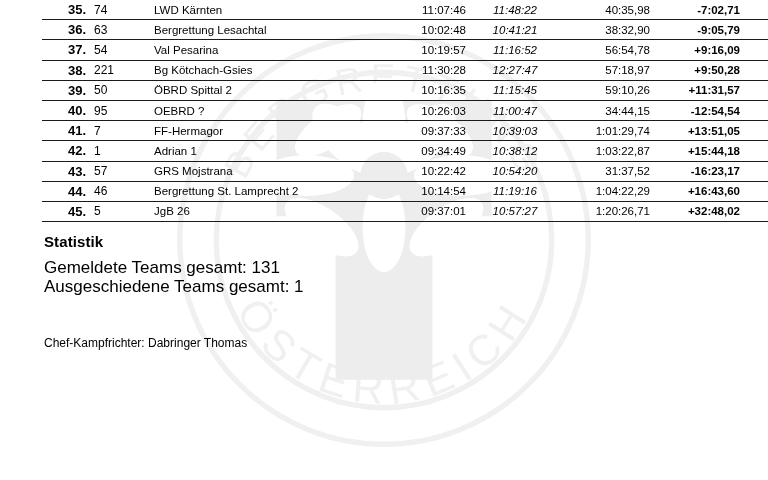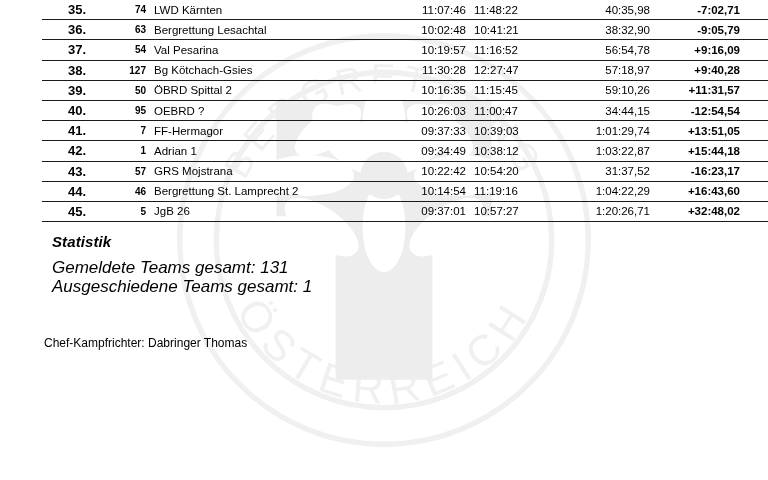--- a/index.html
+++ b/index.html
@@ -54,35 +54,34 @@
     border-top: 1.6px solid #1a1a1a;
     height: 19.2px;
     padding: 0 4px;
     white-space: nowrap;
     overflow: hidden;
     background: transparent;
   }
   table.results tr.last-row td { border-bottom: 1.6px solid #1a1a1a; }
 
   .c-rank   { width: 40px;  text-align: right;  font-weight: bold; font-size: 13px; padding-right: 8px; }
-  .c-start  { width: 52px;  text-align: right;  font-weight: bold; font-size: 10px; padding-right: 10px; }
+  .c-start  { width: 52px;   font-weight: normal; font-size: 12px; padding-right: 10px; }
   .c-team   { width: 222px; text-align: left;   padding-left: 10px; }
   .c-t1     { width: 82px;  text-align: right;  padding-right: 8px; }
-  .c-t2     { width: 82px;  text-align: left;  padding-right: 8px; }
+  .c-t2     { width: 82px;  text-align: center;  padding-right: 8px; font-style: italic; }
   .c-t3     { width: 86px;  text-align: right;  padding-right: 10px; }
   .c-diff   { width: 82px;  text-align: right;  font-weight: bold; padding-right: 6px; }
   .c-pts    { width: 74px;  text-align: right;  padding-right: 4px; }
 
   
   .stats {
     position: absolute;
-    left: 52px;
+    left: 44px;
     top: 233px;
     width: 420px;
-    font-style: italic;
   }
   .stats-title {
     font-size: 15px;
     font-weight: bold;
     margin: 0 0 9px 0;
     letter-spacing: 0.1px;
   }
   .stats-line {
     font-size: 17px;
     line-height: 18.5px;
@@ -166,26 +165,26 @@
             <td class="c-start">54</td>
             <td class="c-team">Val Pesarina</td>
             <td class="c-t1">10:19:57</td>
             <td class="c-t2">11:16:52</td>
             <td class="c-t3">56:54,78</td>
             <td class="c-diff">+9:16,09</td>
             <td class="c-pts">9:15,68</td>
           </tr>
           <tr>
             <td class="c-rank">38.</td>
-            <td class="c-start">127</td>
+            <td class="c-start">221</td>
             <td class="c-team">Bg Kötchach-Gsies</td>
             <td class="c-t1">11:30:28</td>
             <td class="c-t2">12:27:47</td>
             <td class="c-t3">57:18,97</td>
-            <td class="c-diff">+9:40,28</td>
+            <td class="c-diff">+9:50,28</td>
             <td class="c-pts">9:39,87</td>
           </tr>
           <tr>
             <td class="c-rank">39.</td>
             <td class="c-start">50</td>
             <td class="c-team">ÖBRD Spittal 2</td>
             <td class="c-t1">10:16:35</td>
             <td class="c-t2">11:15:45</td>
             <td class="c-t3">59:10,26</td>
             <td class="c-diff">+11:31,57</td>

